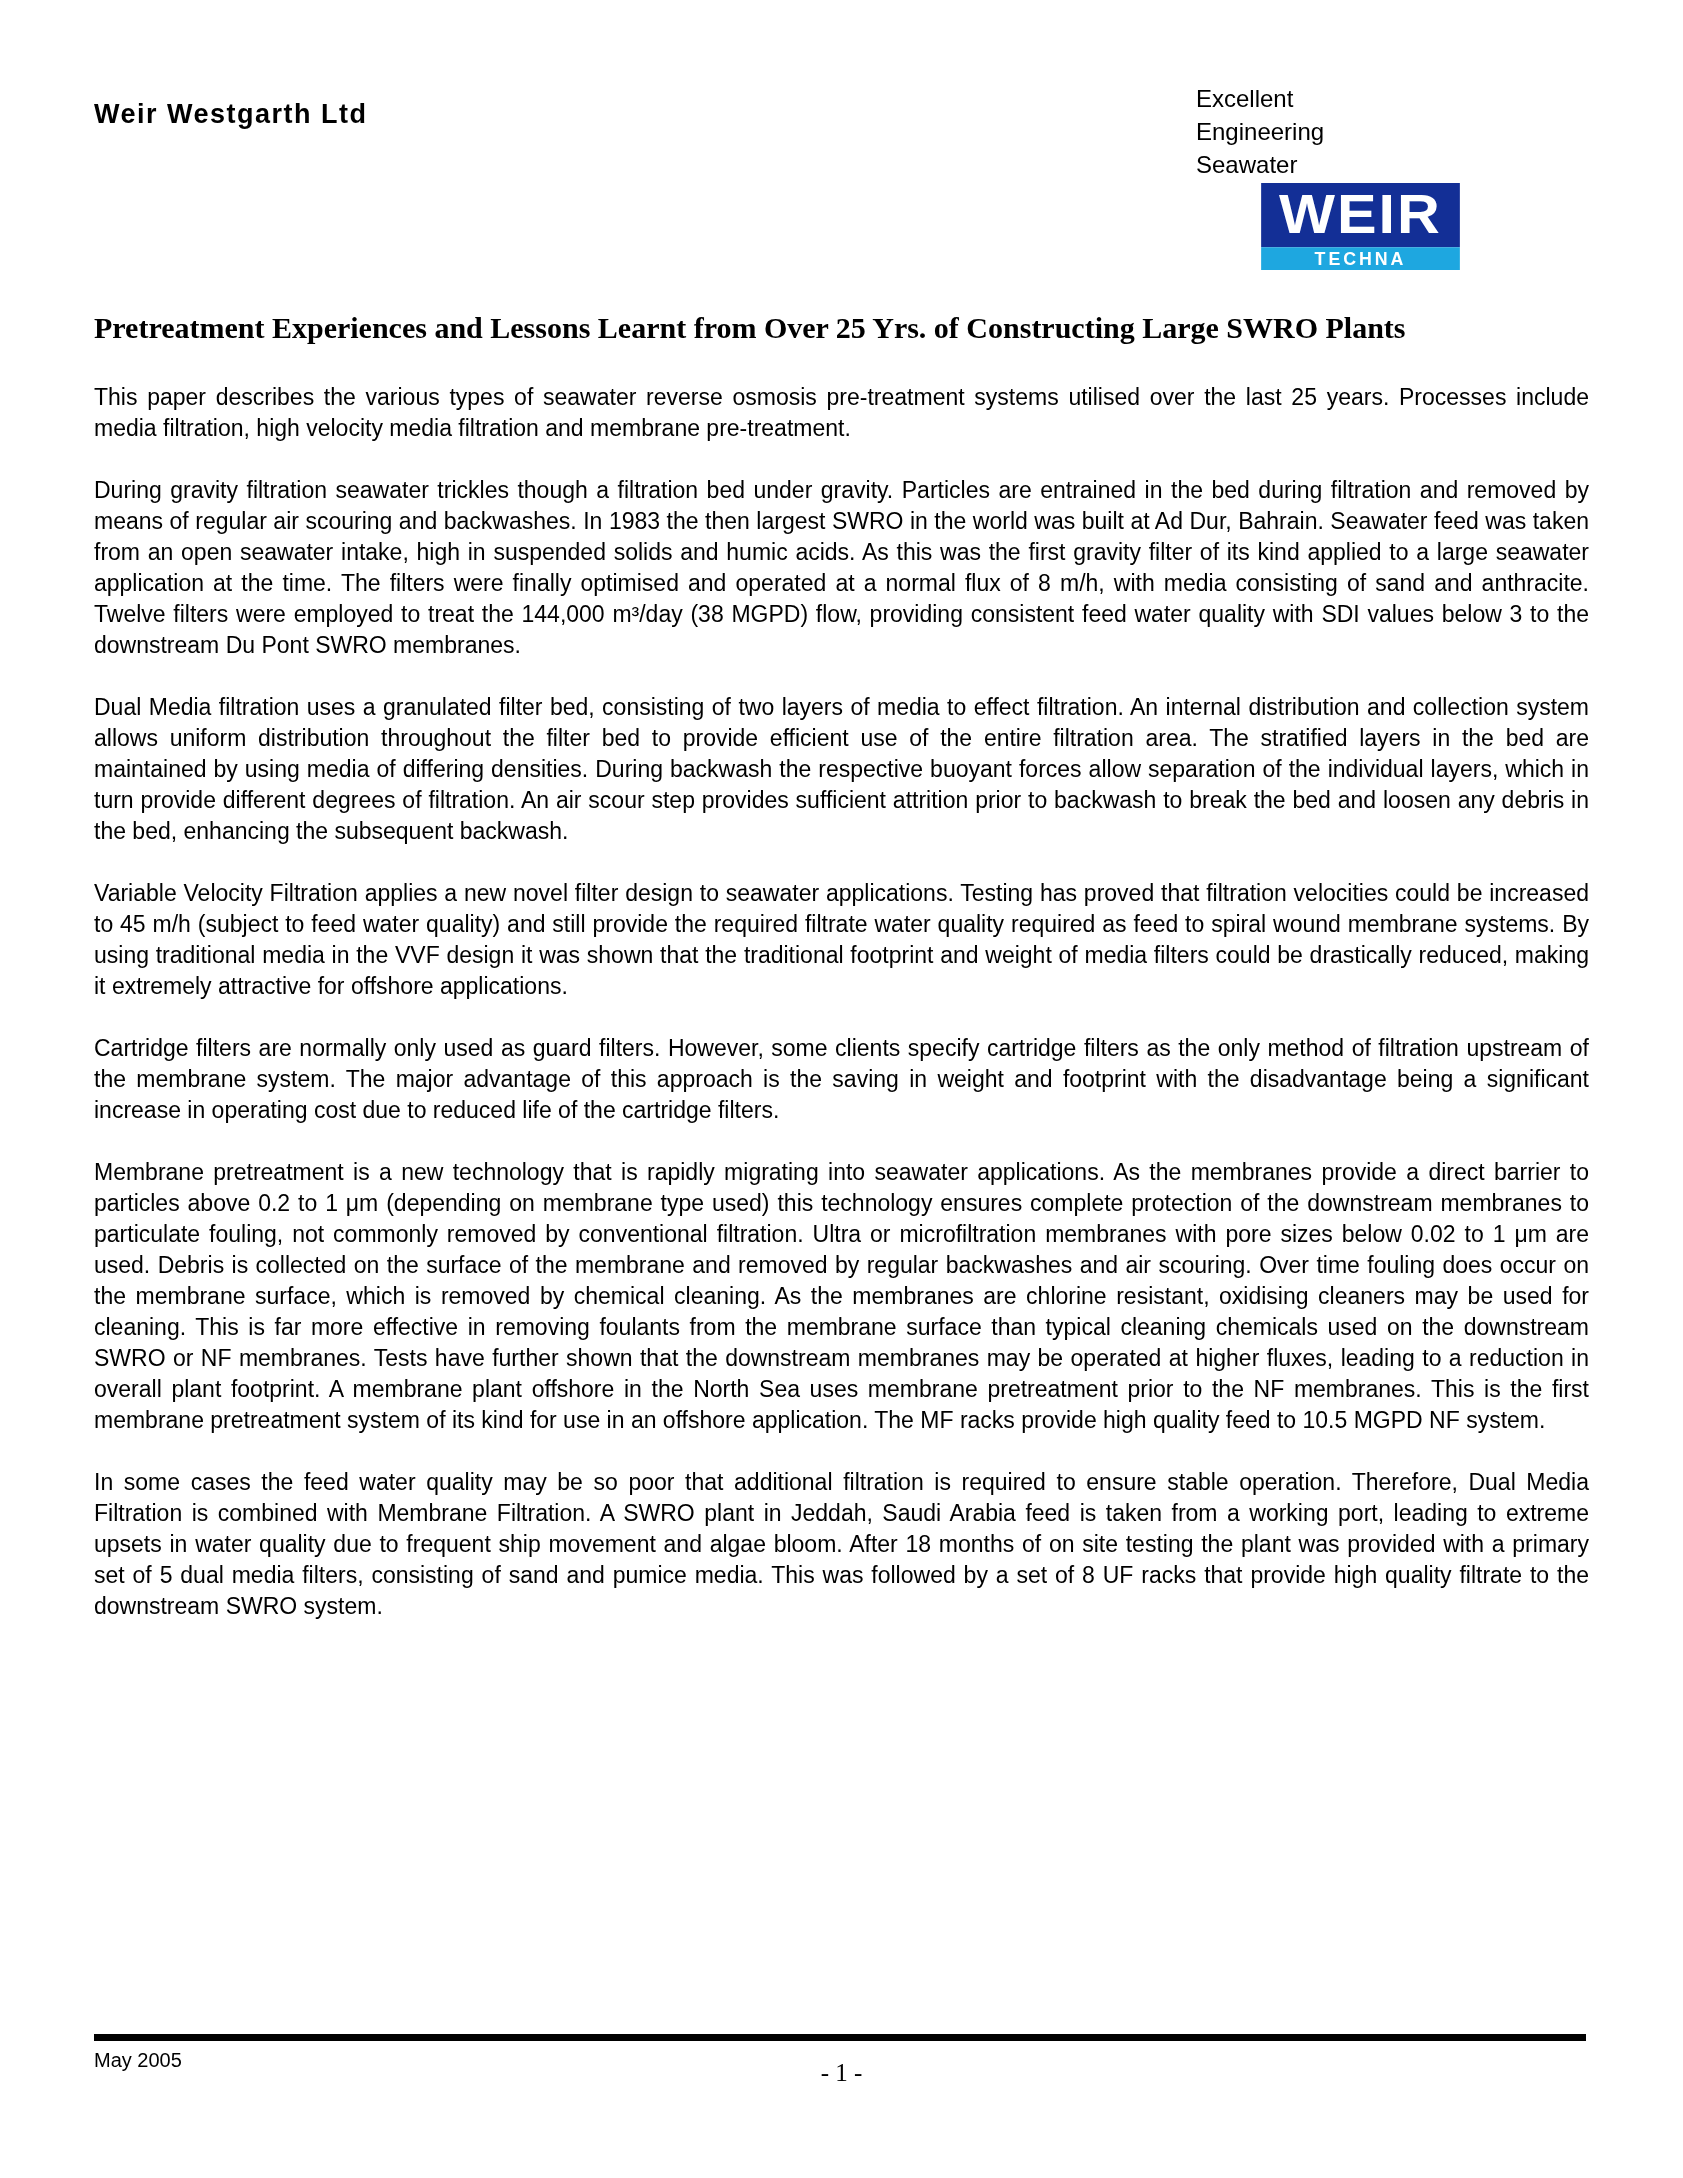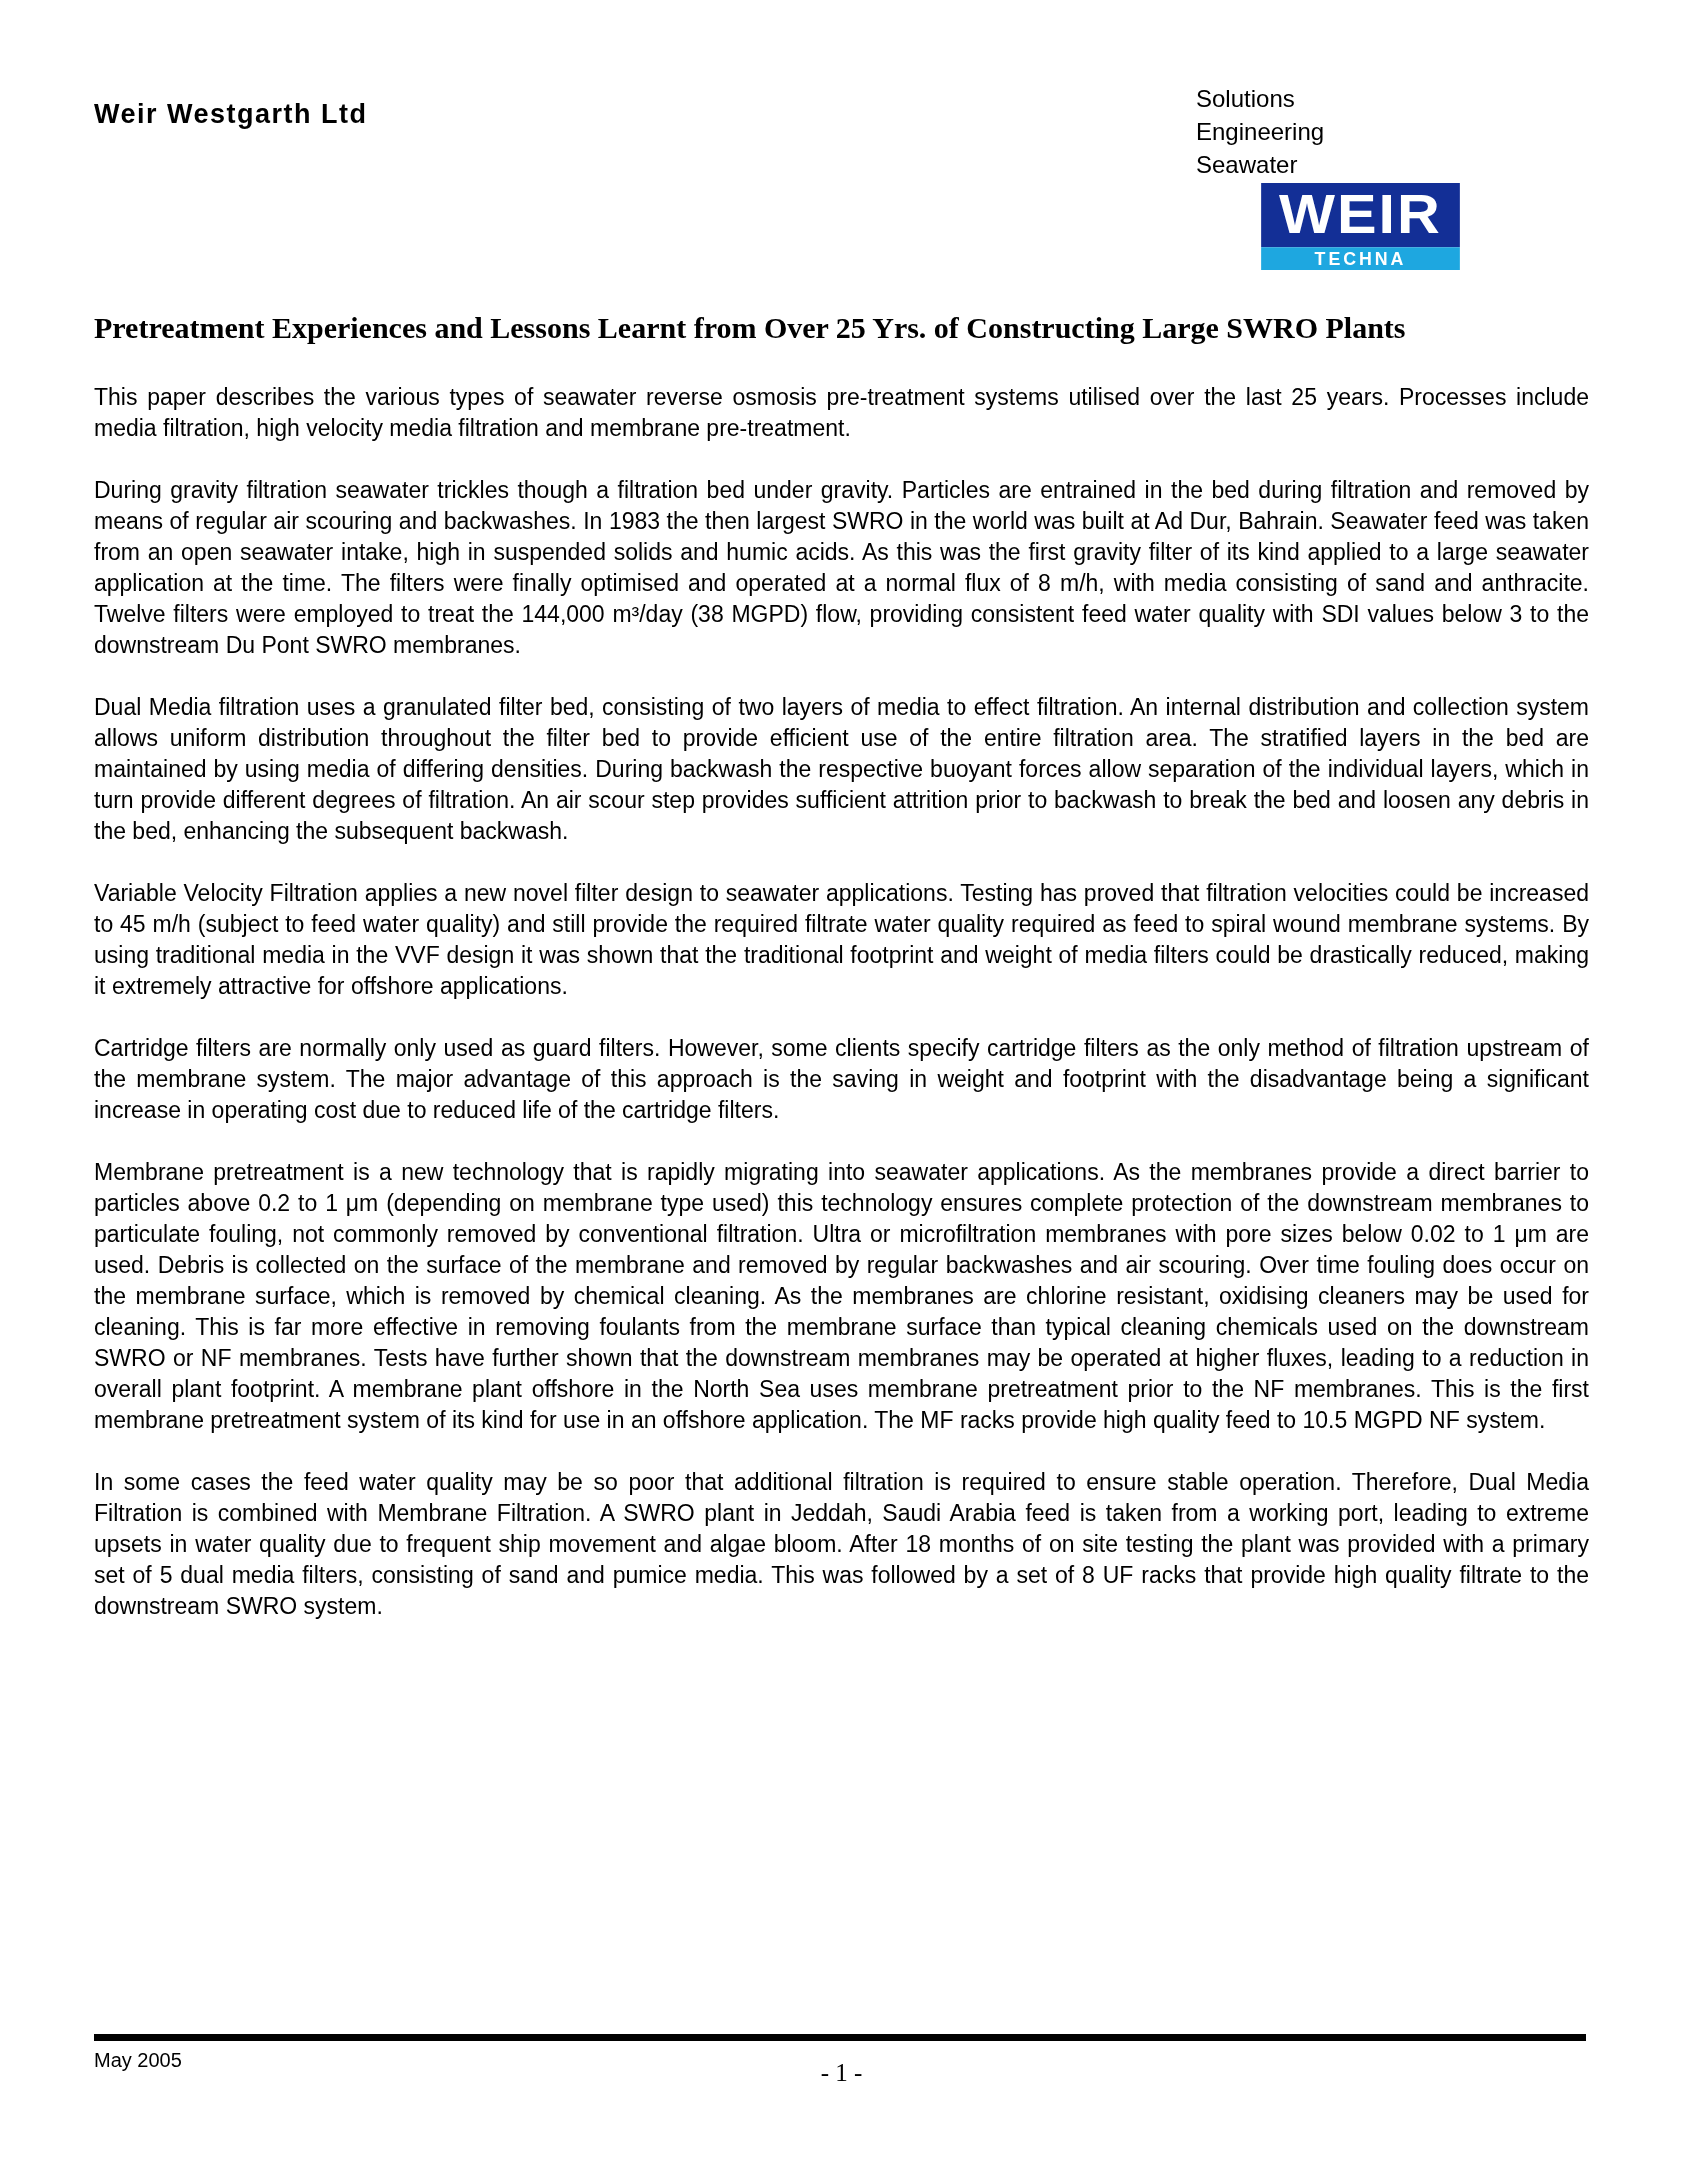--- a/index.html
+++ b/index.html
@@ -78,21 +78,21 @@
   }
 </style>
 </head>
 <body>
 
 <div class="page">
 
   <div class="company-name">Weir Westgarth Ltd</div>
 
   <div class="tagline">
-    <div>Solutions</div>
+    <div>Excellent</div>
     <div>Engineering</div>
     <div>Seawater</div>
   </div>
 
   <div class="logo">
     <svg width="199" height="87" viewBox="0 0 201 88" xmlns="http://www.w3.org/2000/svg">
       <rect x="0" y="0" width="201" height="65" fill="#132f96"></rect>
       <text x="100.5" y="53" text-anchor="middle" font-family="Liberation Sans, sans-serif" font-weight="bold" font-size="60" fill="#ffffff" letter-spacing="2" transform="scale(1,0.95)">WEIR</text>
       <rect x="0" y="65" width="201" height="23" fill="#1ea7e0"></rect>
       <text x="100.5" y="83" text-anchor="middle" font-family="Liberation Sans, sans-serif" font-weight="bold" font-size="18" fill="#ffffff" letter-spacing="3">TECHNA</text>

